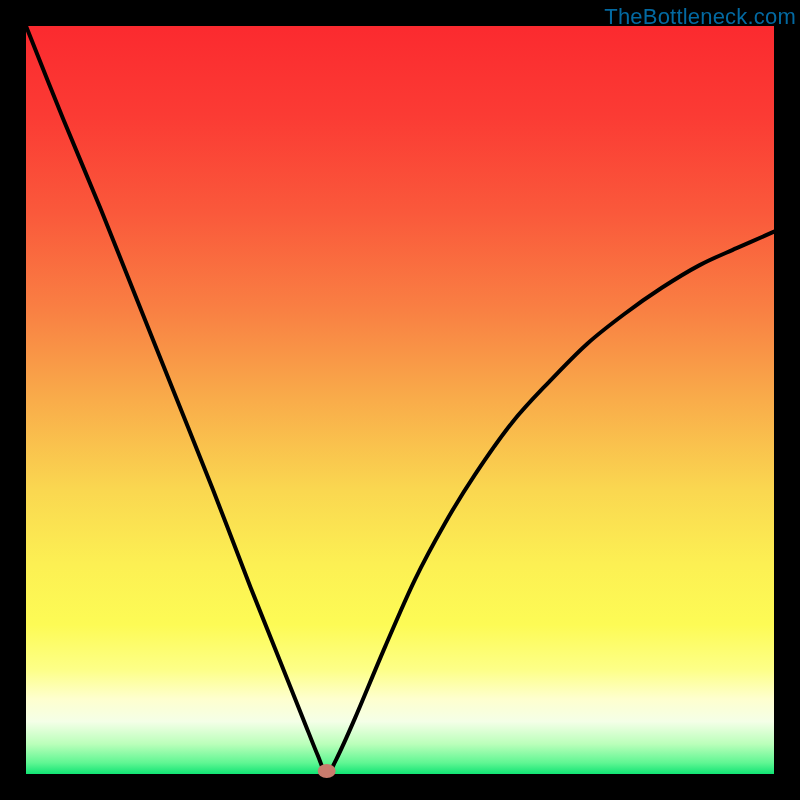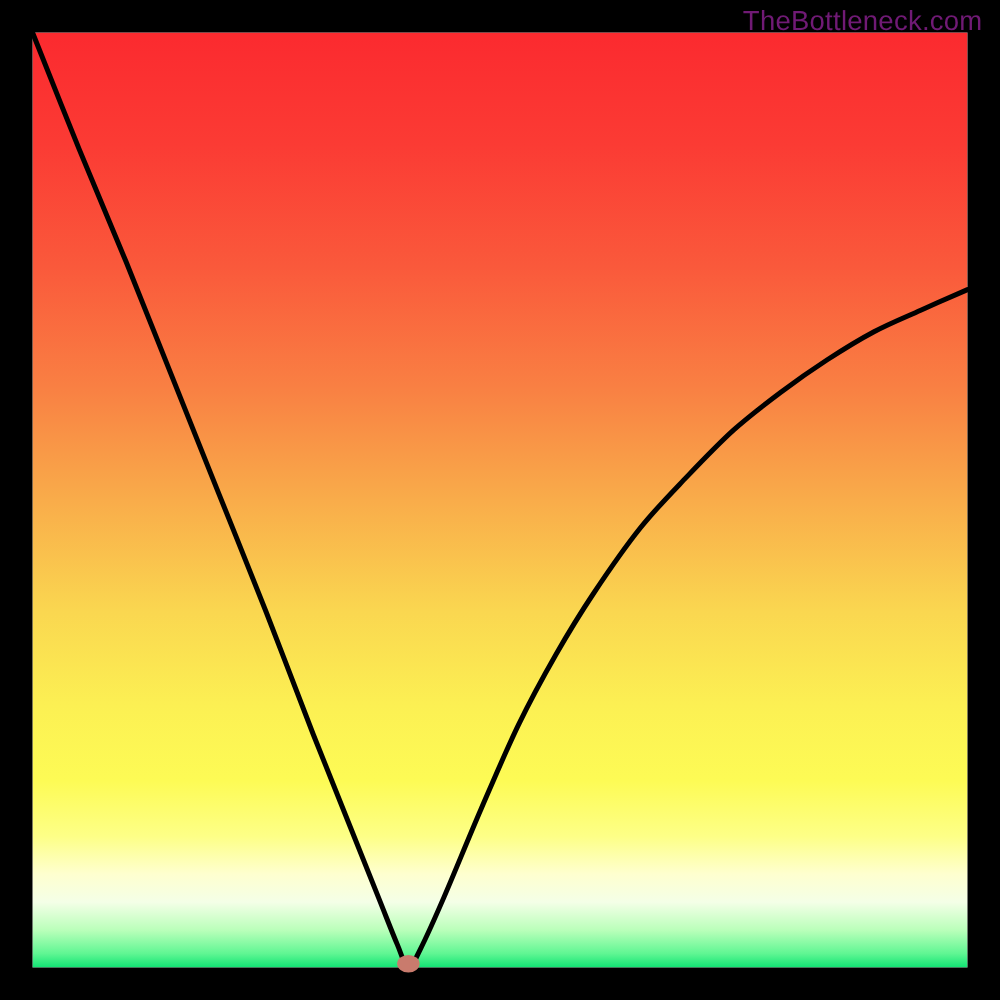--- a/index.html
+++ b/index.html
@@ -11,24 +11,24 @@
     width: 800px;
     height: 800px;
     position: relative;
   }
   svg {
     display: block;
   }
   .watermark {
     position: absolute;
     top: 4px;
-    right: 14px;
+    right: 4px;
     font-family: Arial, Helvetica, sans-serif;
     font-size: 22px;
-    color: #701a75;
+    color: #0369a1;
     font-weight: 500;
     letter-spacing: 0.2px;
   }
 </style>
 </head>
 <body>
 
 <div class="chart-container">
   <svg id="chart-svg" width="800" height="800" viewBox="0 0 800 800">
     <defs>

